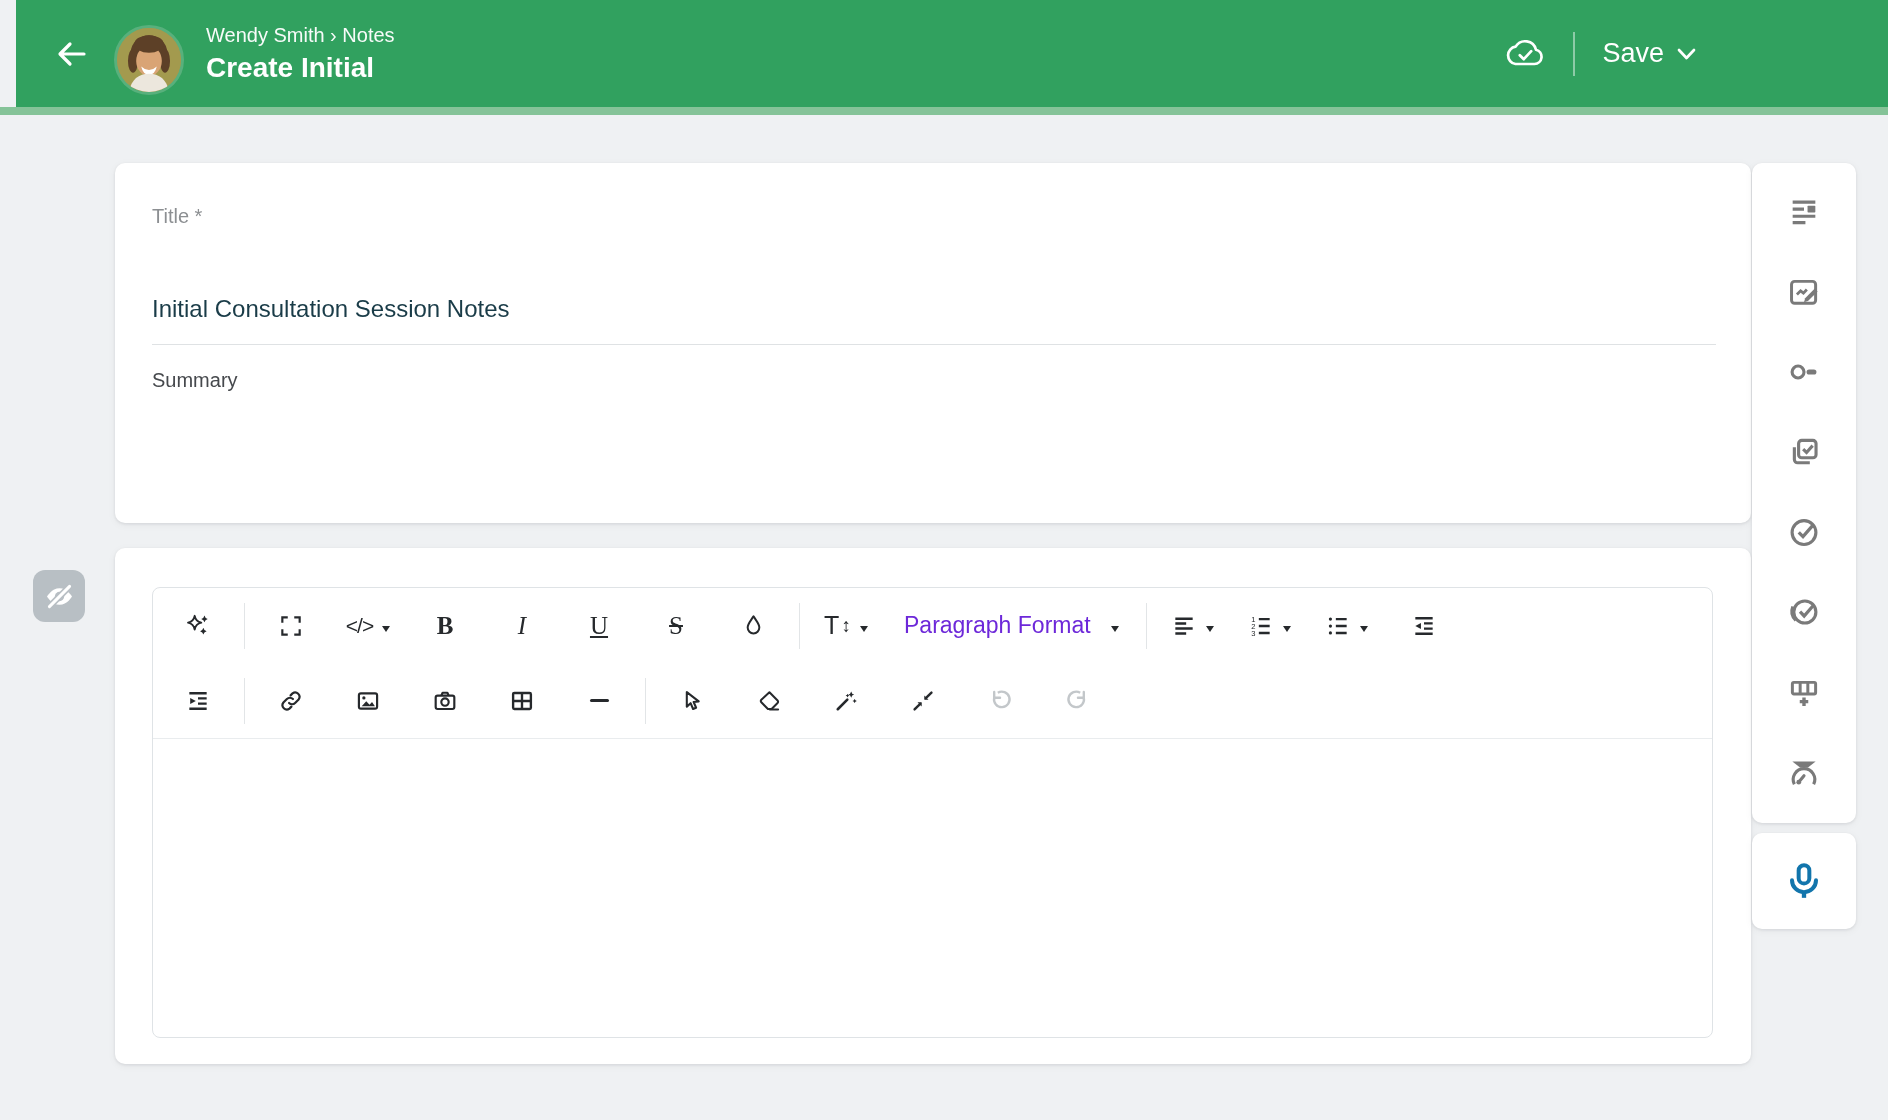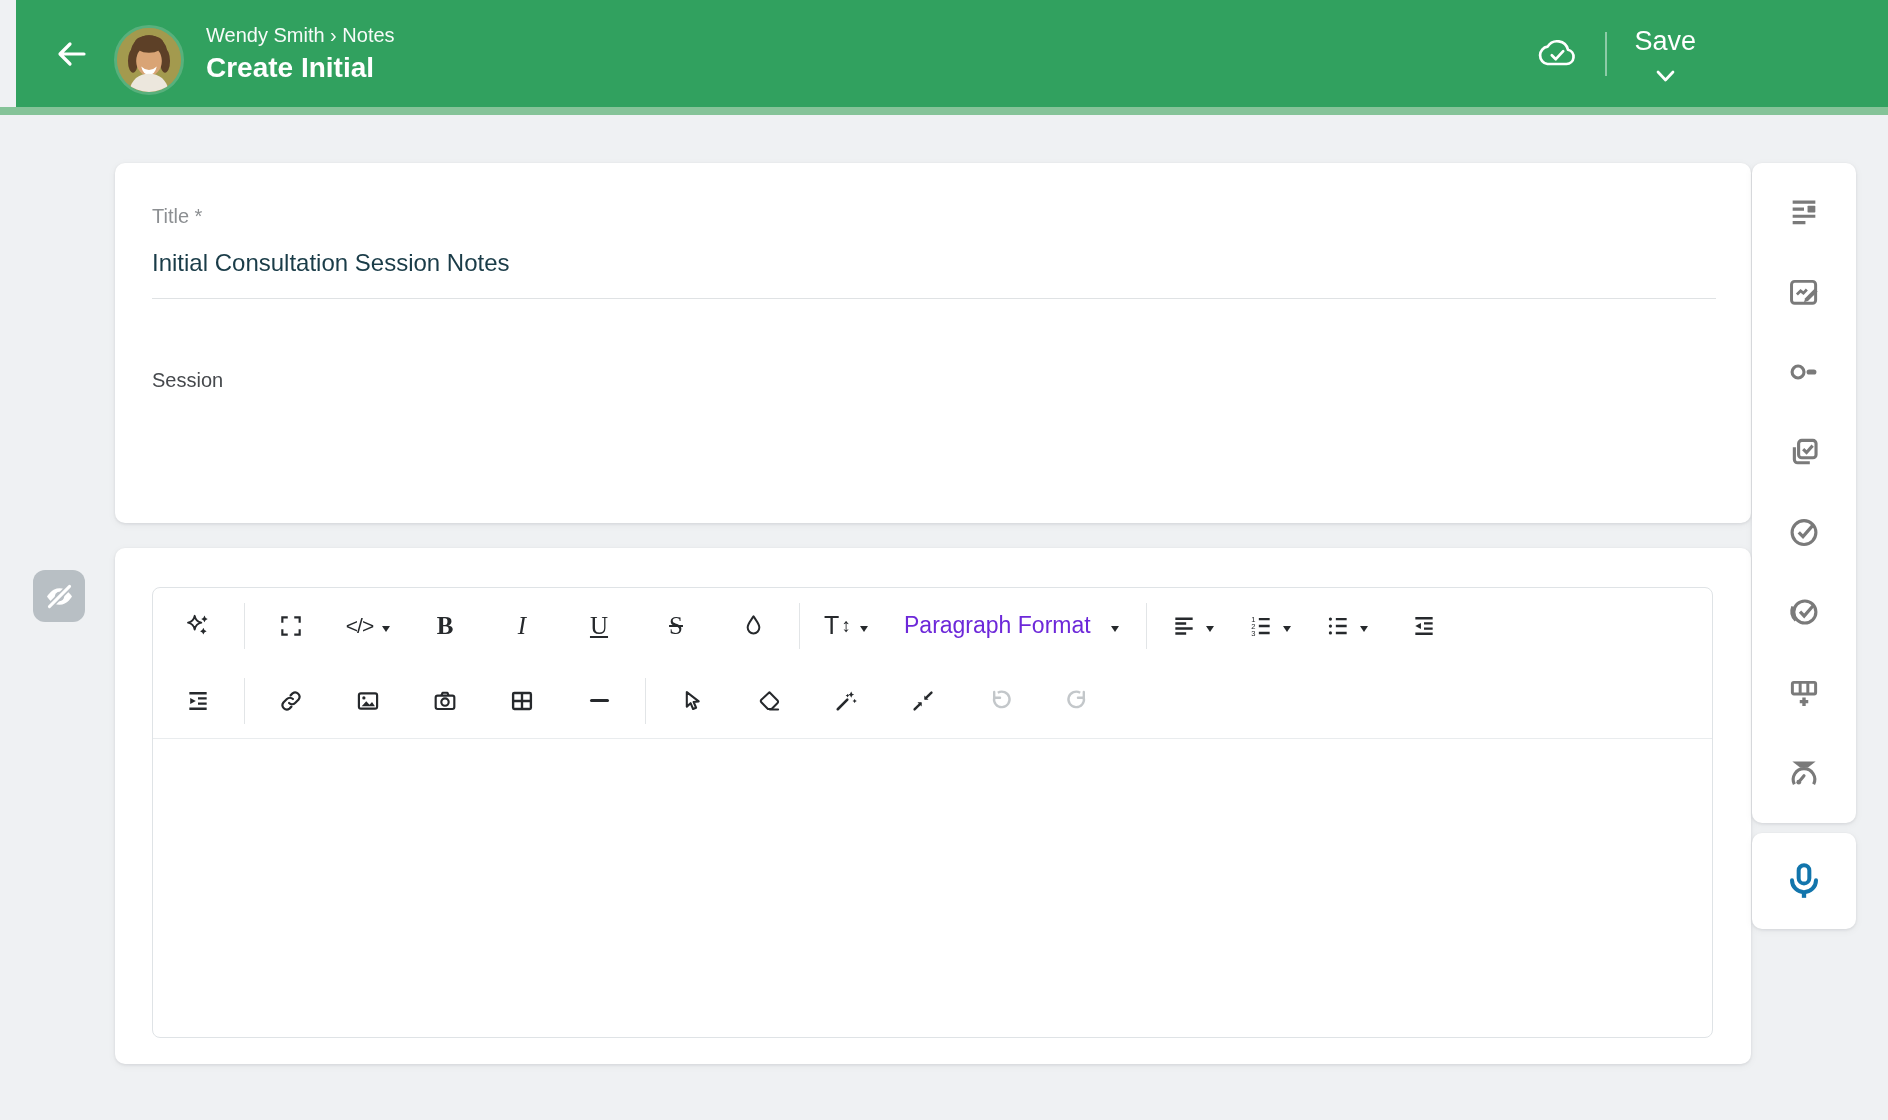--- a/index.html
+++ b/index.html
@@ -21,37 +21,37 @@
   .back-btn { width:40px; height:40px; display:flex; align-items:center; justify-content:center; }
   .avatar {
     width:70px; height:70px; border-radius:50%; overflow:hidden; flex:none;
     border:3px solid #58b07c; margin-left:22px; margin-top:12px; background:#a39a4e;
   }
   .head-text { margin-left:22px; }
   .breadcrumb { color:rgba(255,255,255,.96); font-size:20px; line-height:25px; cursor:pointer; }
   .page-title { color:#fff; font-size:28px; font-weight:700; line-height:34px; margin-top:3px; }
   .head-right { margin-left:auto; display:flex; align-items:center; padding-right:208px; }
   .vdiv { width:2px; height:44px; background:rgba(255,255,255,.45); margin:0 27px; }
-  .save-btn { display:flex; align-items:center; gap:13px; color:#fff; font-size:27px; font-weight:500;flex-direction:column; }
+  .save-btn { display:flex; align-items:center; gap:13px; color:#fff; font-size:27px; font-weight:500; }
 
   
   .card {
     position:absolute; left:115px; width:1636px; background:#fff; border-radius:10px;
     box-shadow:0 1px 3px rgba(20,25,30,.09), 0 2px 8px rgba(20,25,30,.05);
   }
   .card-fields { top:163px; height:360px; }
   .card-editor { top:548px; height:516px; }
 
   .field-label { position:absolute; left:37px; font-size:20px; }
   .label-muted { color:#8c8f92; }
   .label-dark  { color:#46494d; }
   .line-input {
     position:absolute; left:37px; right:35px; background:transparent;
     border:none; border-bottom:1px solid #dfe2e4; outline:none;
-    font-size:24px; font-family:inherit; color:#1a3c48; padding:0 0 14px 0;
+    font-size:24px; font-family:inherit; color:#1a3c48; padding:0 0 14px 0;margin-top:46px;
   }
   .line-input::placeholder { color:#8f9498; opacity:1; }
   #title-input   { top:78px;  height:58px; }
   #summary-input { top:238px; height:58px; }
   .field-label.l1 { top:42px; }
   .field-label.l2 { top:206px; }
 
   
   .editor {
     position:absolute; left:37px; top:39px; right:38px; bottom:26px;
@@ -146,21 +146,21 @@
           </svg>
       </span>
     </button>
   </div>
 </div>
 <div class="header-strip"></div>
 
 <div class="card card-fields">
   <div class="field-label label-muted l1">Title *</div>
   <input id="title-input" class="line-input" type="text" value="Initial Consultation Session Notes" style="">
-  <div class="field-label label-dark l2">Session</div>
+  <div class="field-label label-dark l2">Summary</div>
 </div>
 
 <button class="eye-btn">
   <span>
     <svg width="31" height="31" viewBox="0 0 24 24">
       <path d="M2.3 12S6 5.6 12 5.6 21.7 12 21.7 12 18 18.4 12 18.4 2.3 12 2.3 12Z" fill="#fff"></path>
       <circle cx="12" cy="12" r="3.6" fill="#b8bfc4"></circle>
       <circle cx="12" cy="12" r="1.7" fill="#fff"></circle>
       <path d="M4.2 19.8 19.8 4.2" stroke="#b8bfc4" stroke-width="5"></path>
       <path d="M4.2 19.8 19.8 4.2" stroke="#fff" stroke-width="2.3" stroke-linecap="round"></path>

